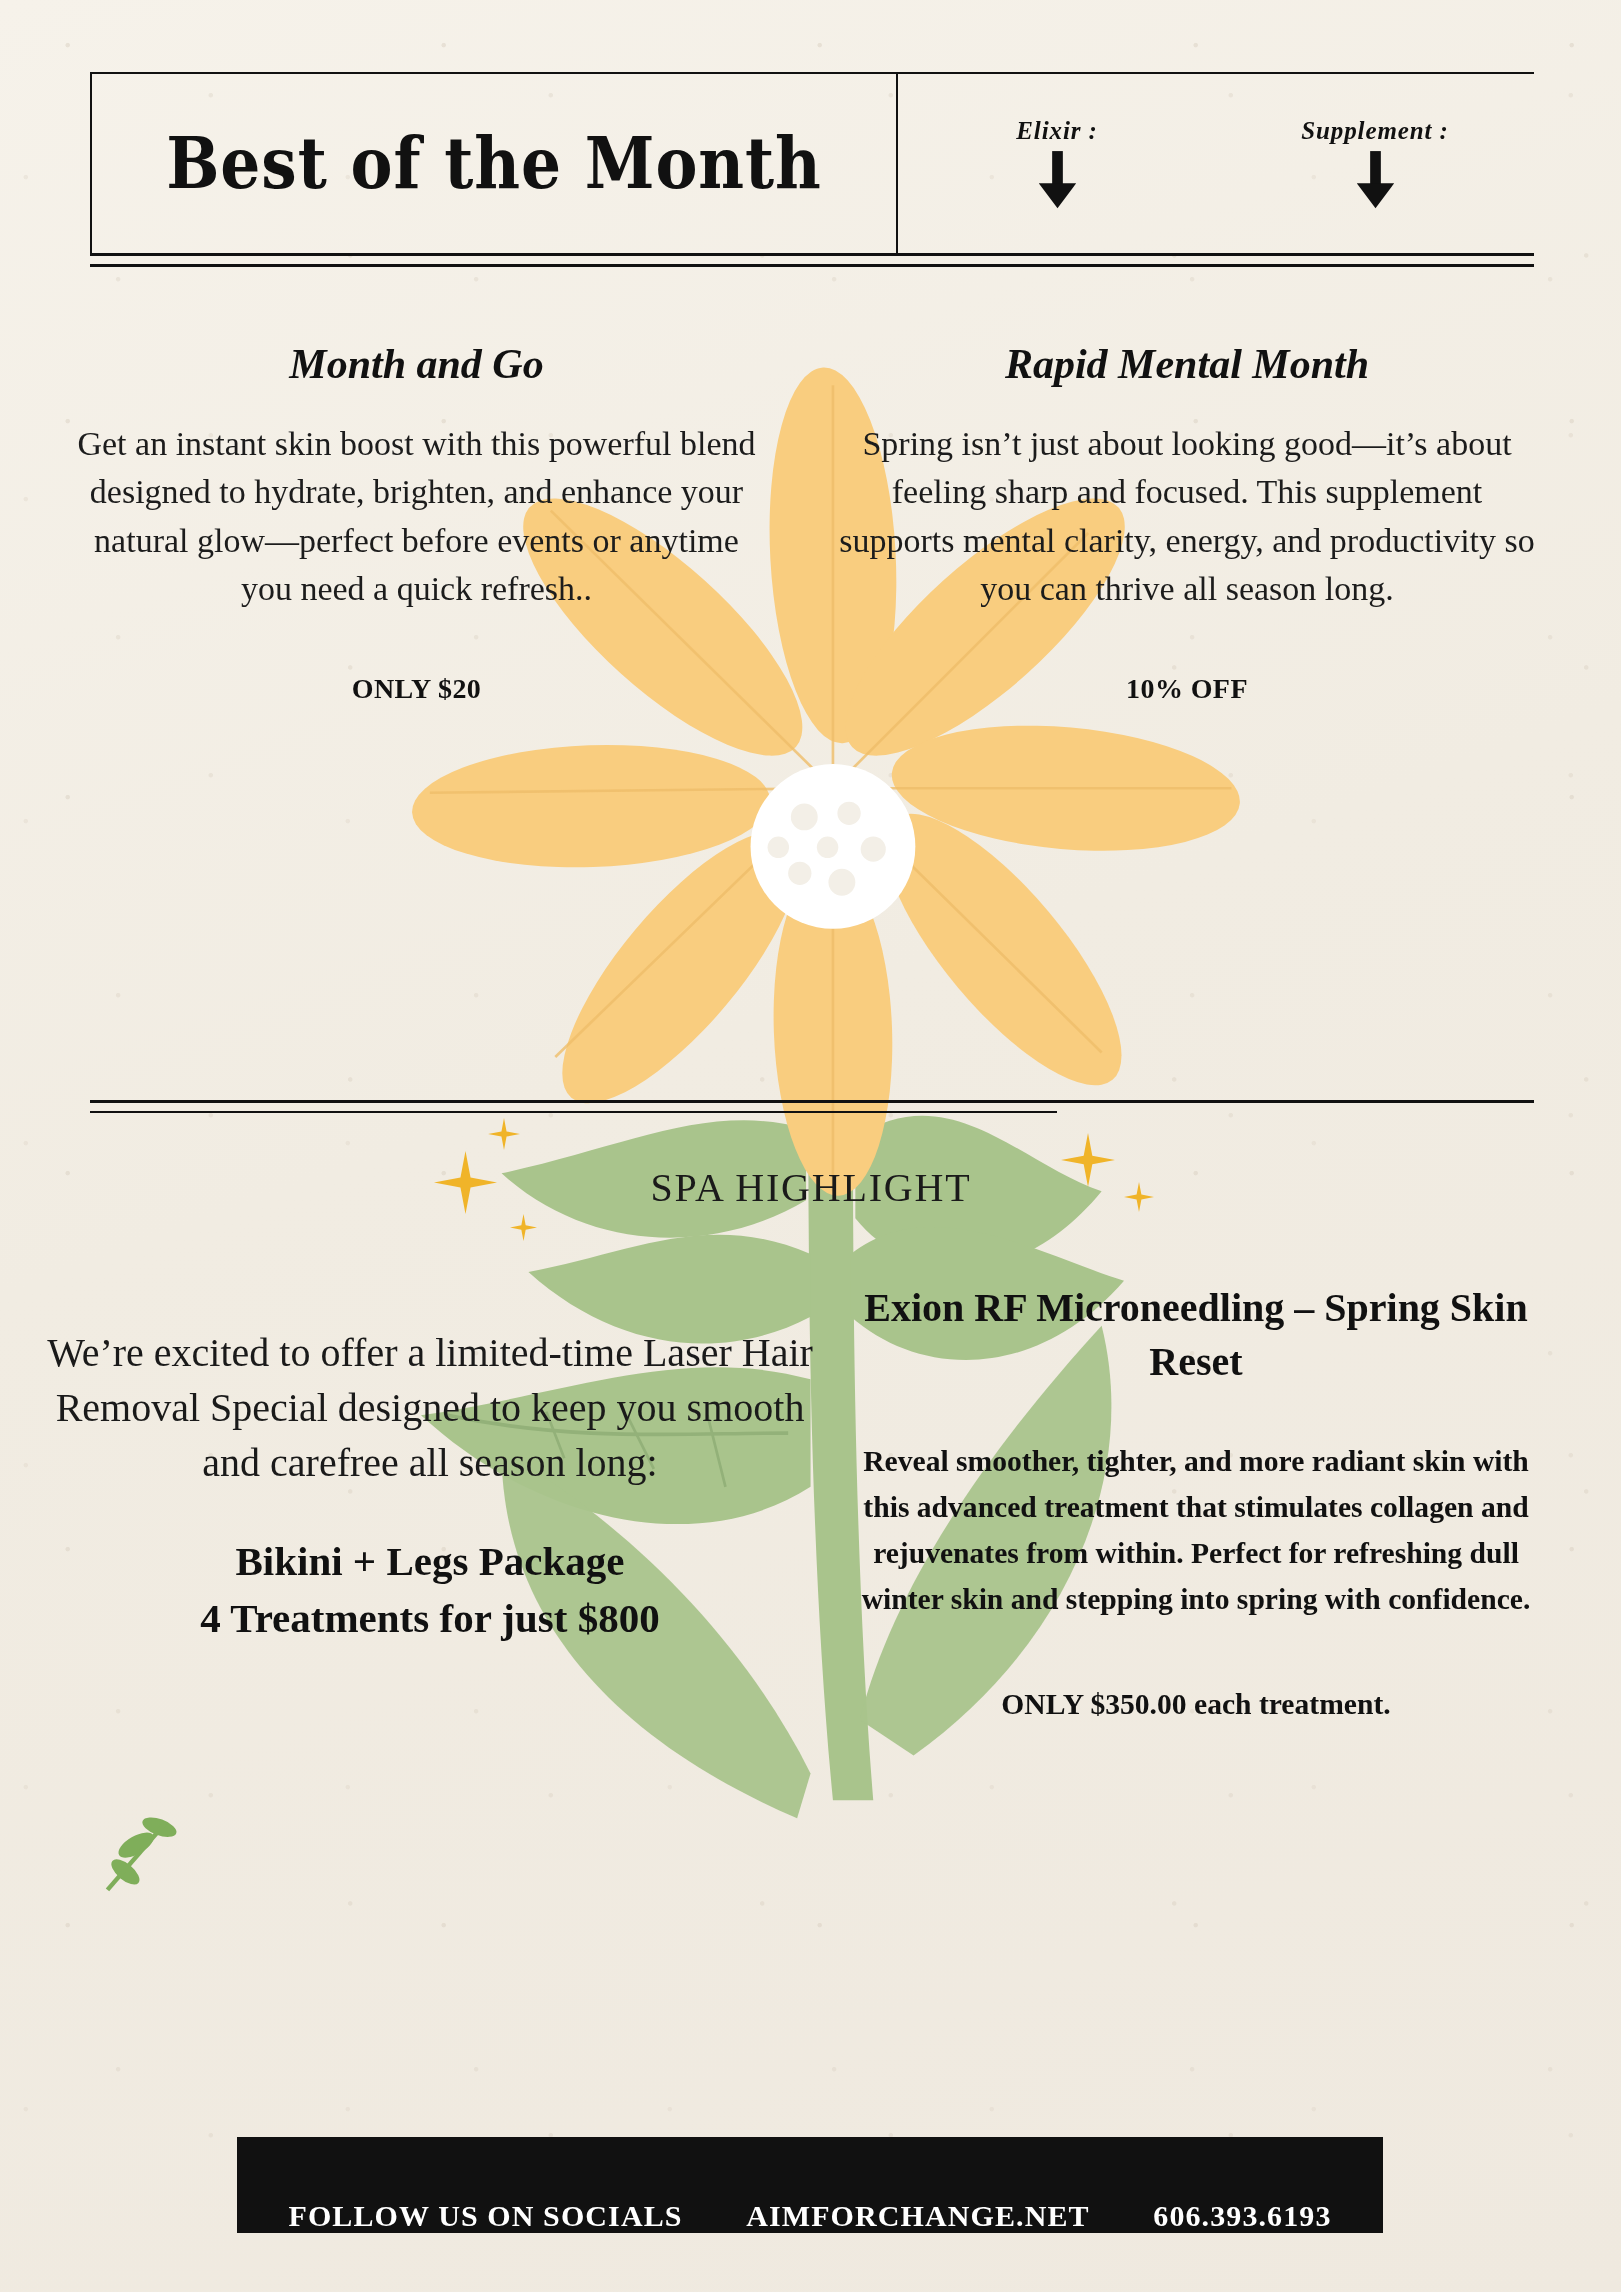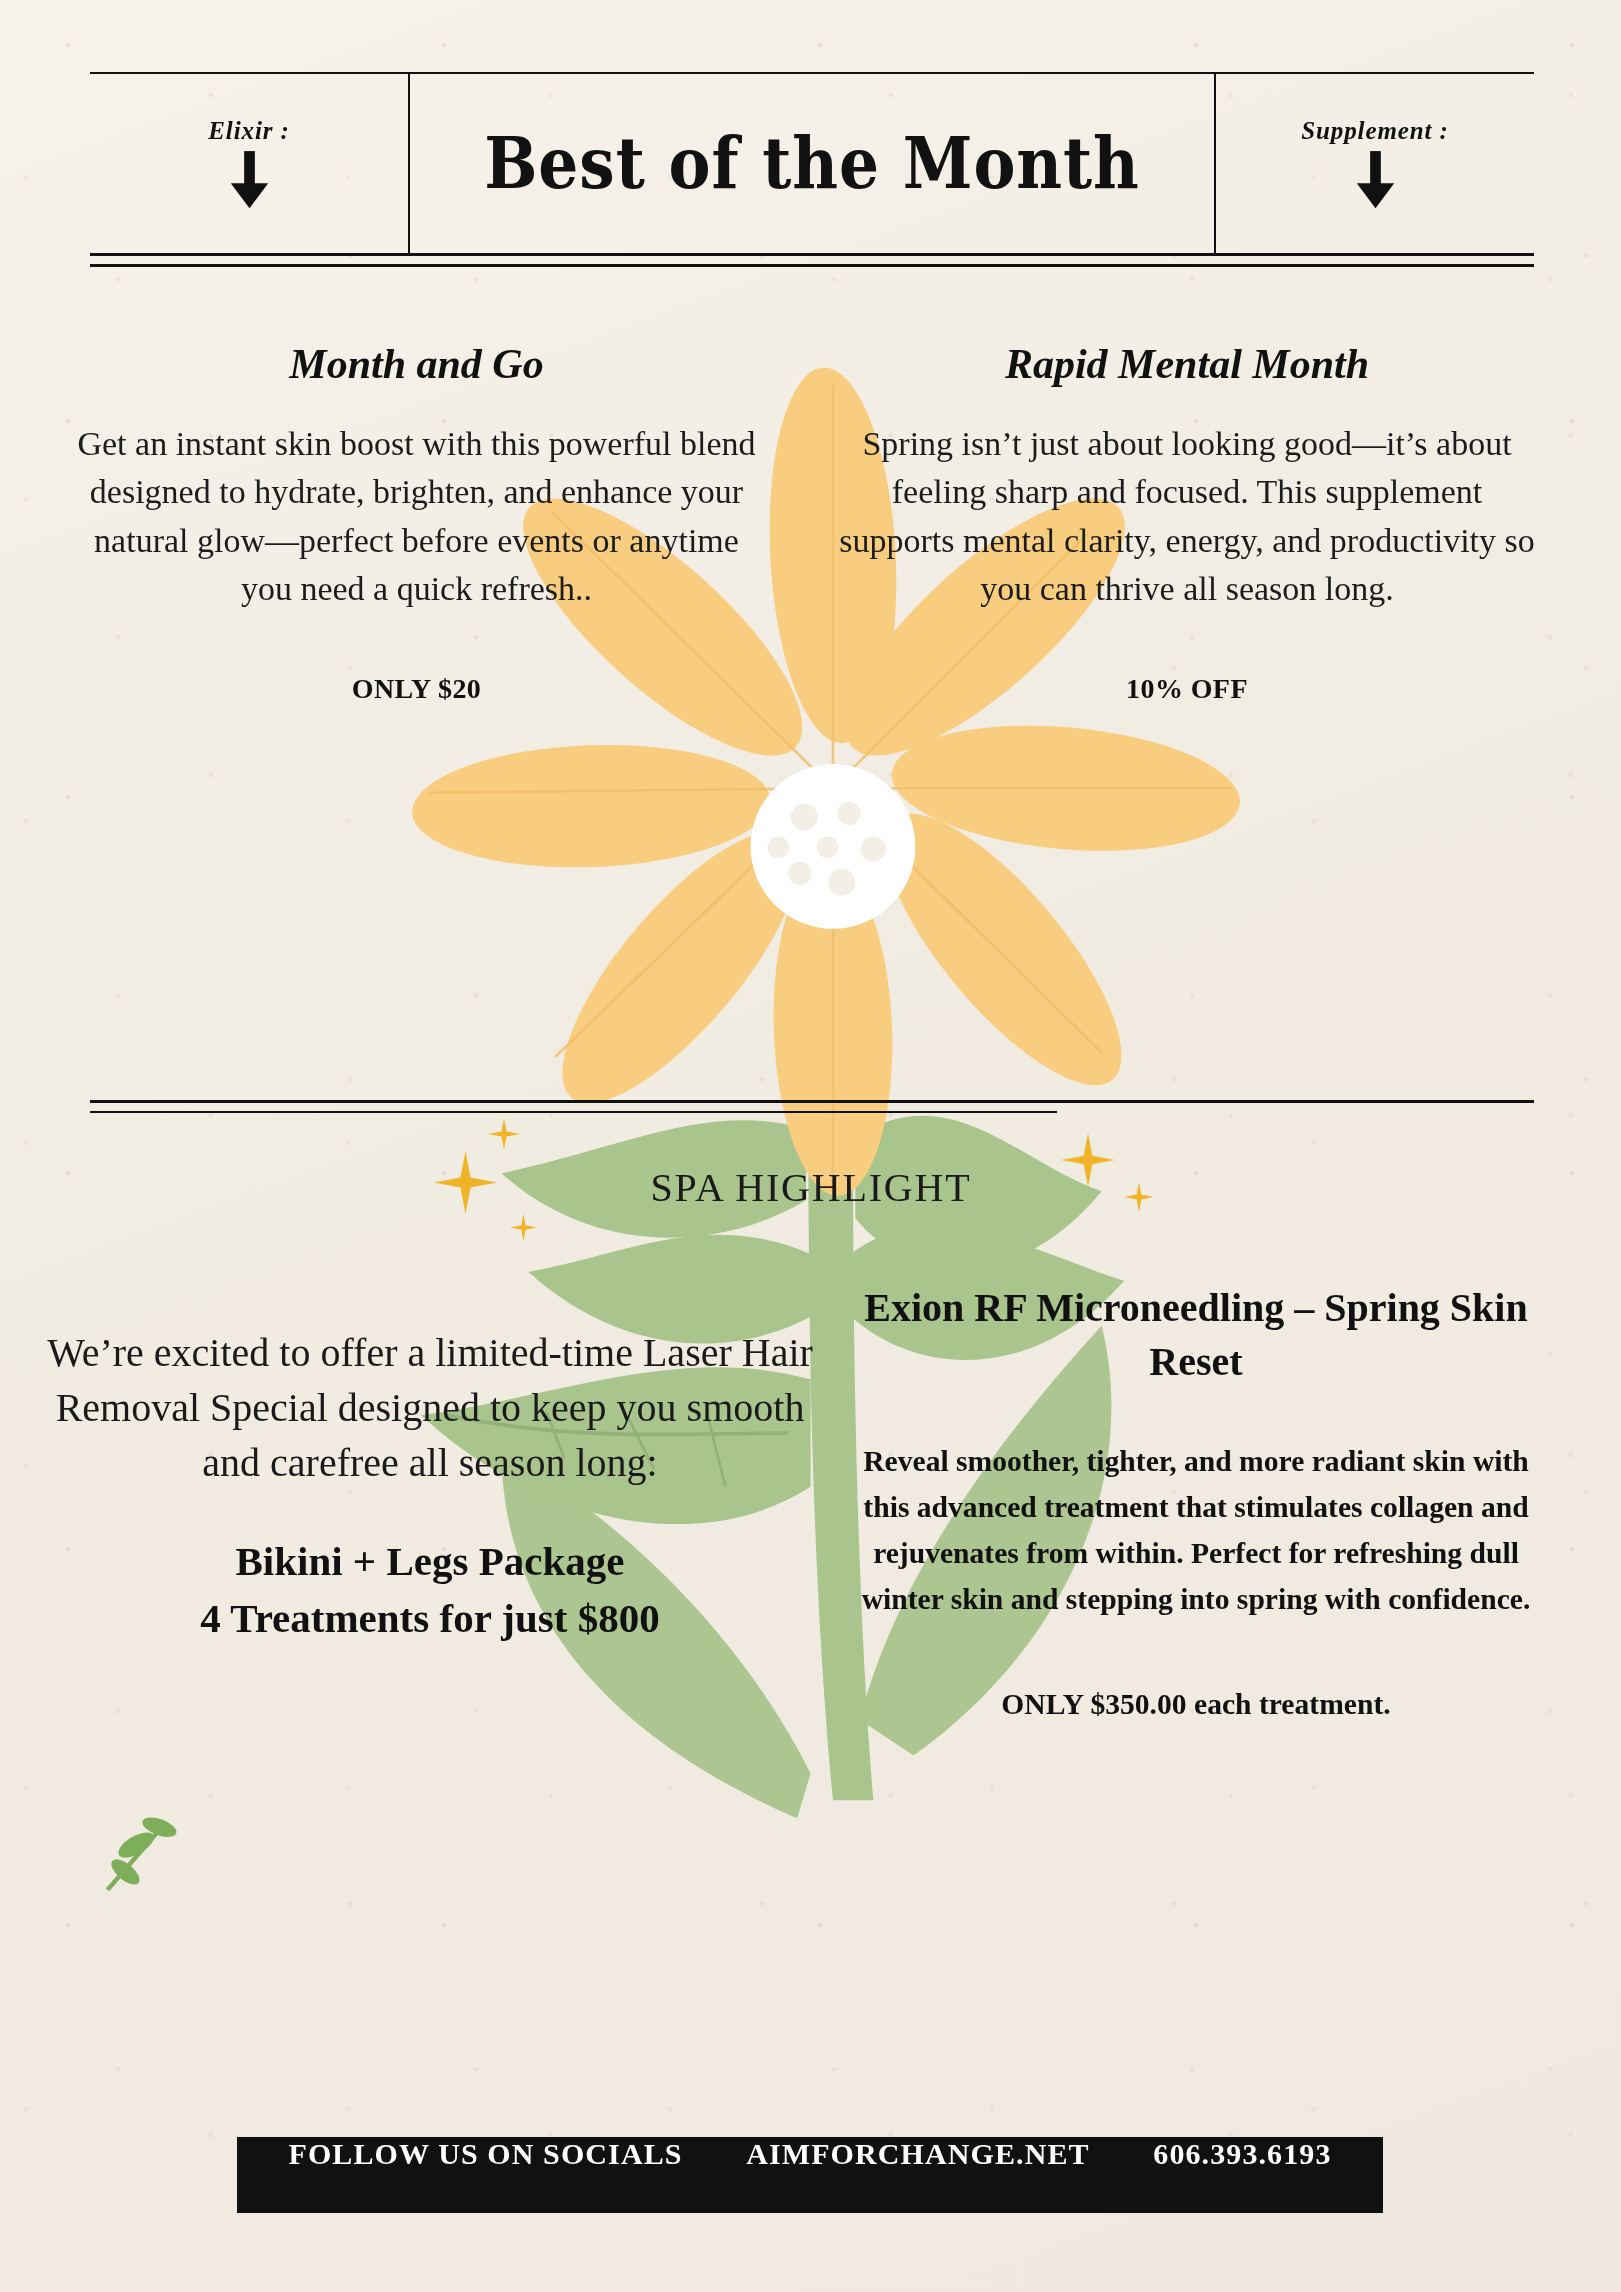--- a/index.html
+++ b/index.html
@@ -215,24 +215,24 @@
     font-size: 29.6px;
     margin-top: 66px;
   }
 
   
   .footer {
     position: absolute;
     left: 237px;
     top: 2137px;
     width: 1146px;
-    height: 76px;
+    height: 96px;
     background: #111;
     display: flex;
-    align-items: flex-start;
+    align-items: flex-end;
     justify-content: space-around;
     padding: 0 19.7px;
     box-sizing: border-box;
   }
   .footer-item {
     color: #fff;
     font-family: "Liberation Serif", serif;
     font-weight: bold;
     font-size: 30px;
     letter-spacing: 1.1px;
@@ -316,29 +316,29 @@
 <svg class="sparkle" style="left:1061px; top:1133px; width:54px; height:54px;" viewBox="0 0 100 100">
   <path d="M50 0 L58 42 L100 50 L58 58 L50 100 L42 58 L0 50 L42 42 Z" fill="#f0b429"></path>
 </svg>
 <svg class="sparkle" style="left:1124px; top:1182px; width:30px; height:30px;" viewBox="0 0 100 100">
   <path d="M50 0 L58 42 L100 50 L58 58 L50 100 L42 58 L0 50 L42 42 Z" fill="#f0b429"></path>
 </svg>
 
 <div class="header-block">
   <div class="header-rule-top"></div>
   <div class="header-row">
+    <div class="header-cell header-center">
+      <div class="headline">Best of the Month</div>
+    </div>
     <div class="header-cell header-side">
       <div class="side-label">Elixir :</div>
       <svg class="arrow-down" viewBox="0 0 46 66">
         <rect x="17" y="0" width="12" height="40" fill="#111"></rect>
         <path d="M2 36 L23 64 L44 36 Z" fill="#111"></path>
       </svg>
-    </div>
-    <div class="header-cell header-center">
-      <div class="headline">Best of the Month</div>
     </div>
     <div class="header-cell header-side">
       <div class="side-label">Supplement :</div>
       <svg class="arrow-down" viewBox="0 0 46 66">
         <rect x="17" y="0" width="12" height="40" fill="#111"></rect>
         <path d="M2 36 L23 64 L44 36 Z" fill="#111"></path>
       </svg>
     </div>
   </div>
   <div class="header-rule-bottom-1"></div>

